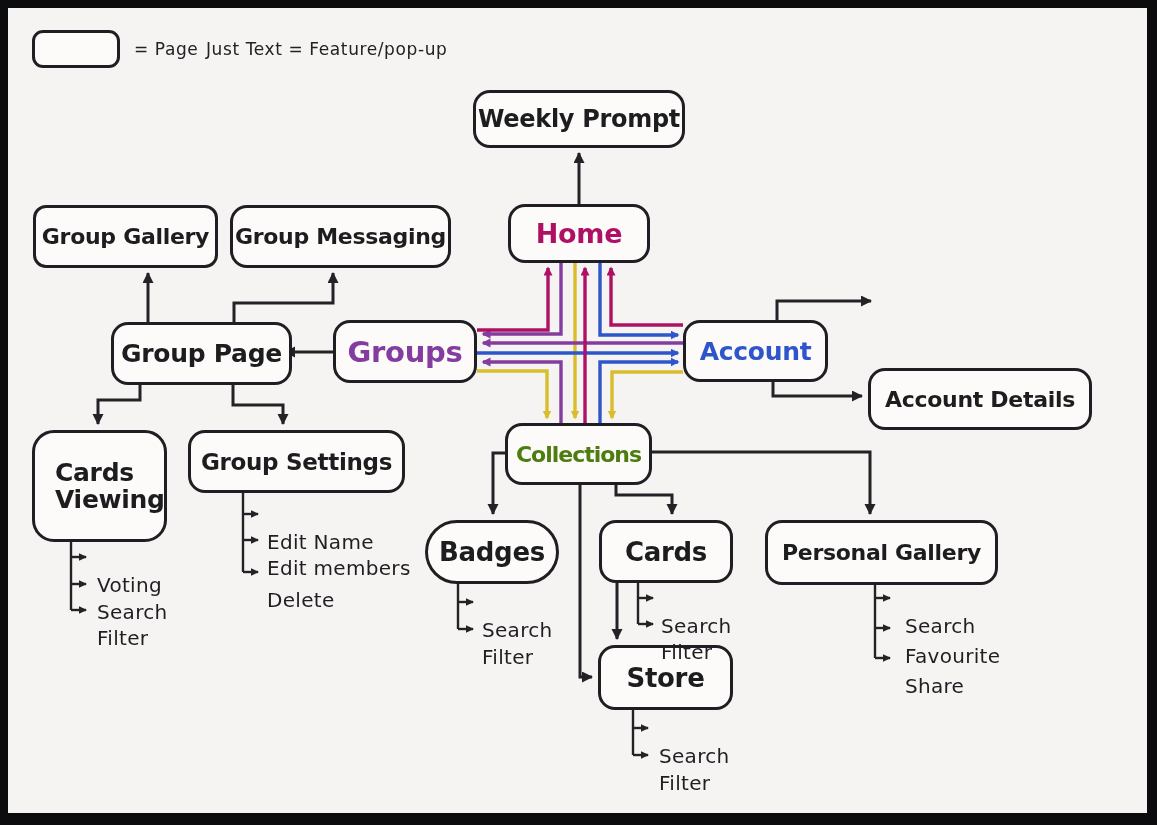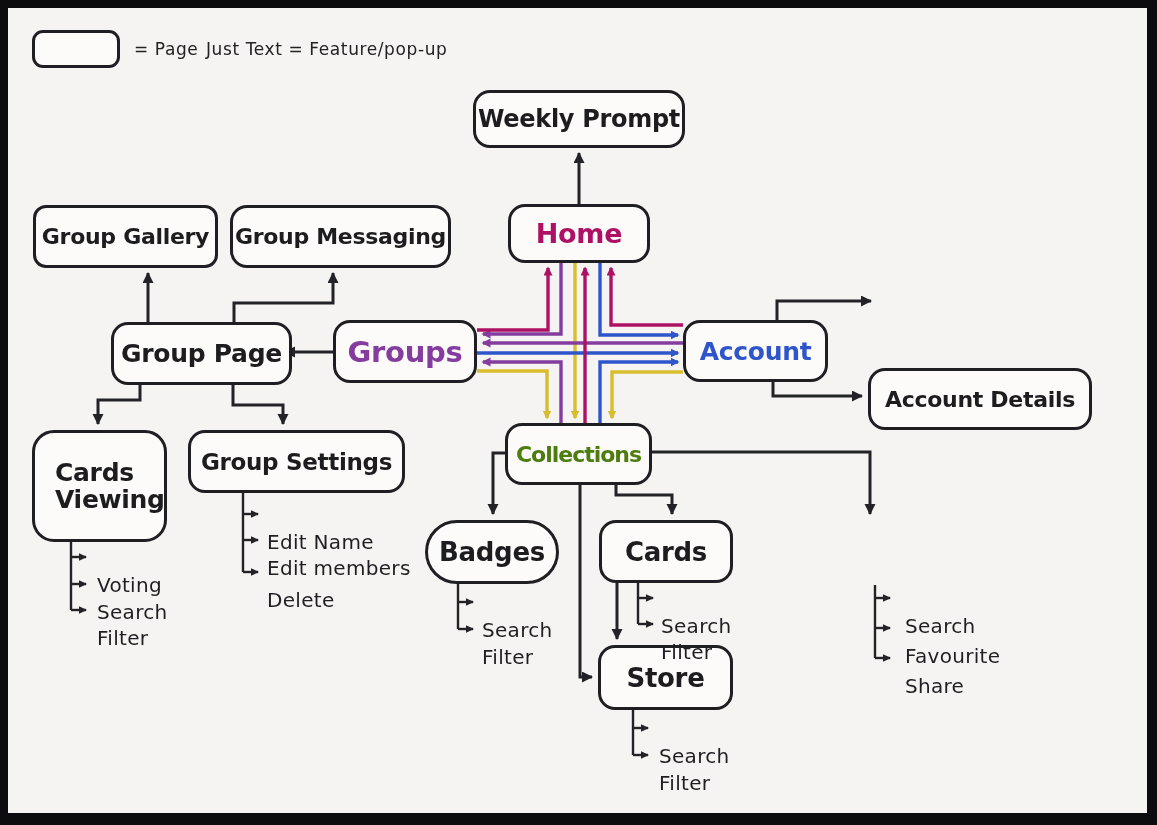--- a/index.html
+++ b/index.html
@@ -164,20 +164,23 @@
     </div>
 
   <div class="node" style="left:425px;top:520px;width:134px;height:64px;font-size:26px;border-radius:32px;">
       <span>Badges</span>
     </div>
 
   <div class="node" style="left:599px;top:520px;width:134px;height:63px;font-size:26px;">
       <span>Cards</span>
     </div>
 
+  <div class="node" style="left:765px;top:520px;width:233px;height:65px;font-size:22px;">
+      <span>Personal Gallery</span>
+    </div>
 
   <div class="node" style="left:598px;top:645px;width:135px;height:65px;font-size:26px;">
       <span>Store</span>
     </div>
 
   <div class="feat" style="left:97px;top:557px;">Voting</div>
   <div class="feat" style="left:97px;top:584px;">Search</div>
   <div class="feat" style="left:97px;top:610px;">Filter</div>
 
   <div class="feat" style="left:267px;top:514px;">Edit Name</div>

